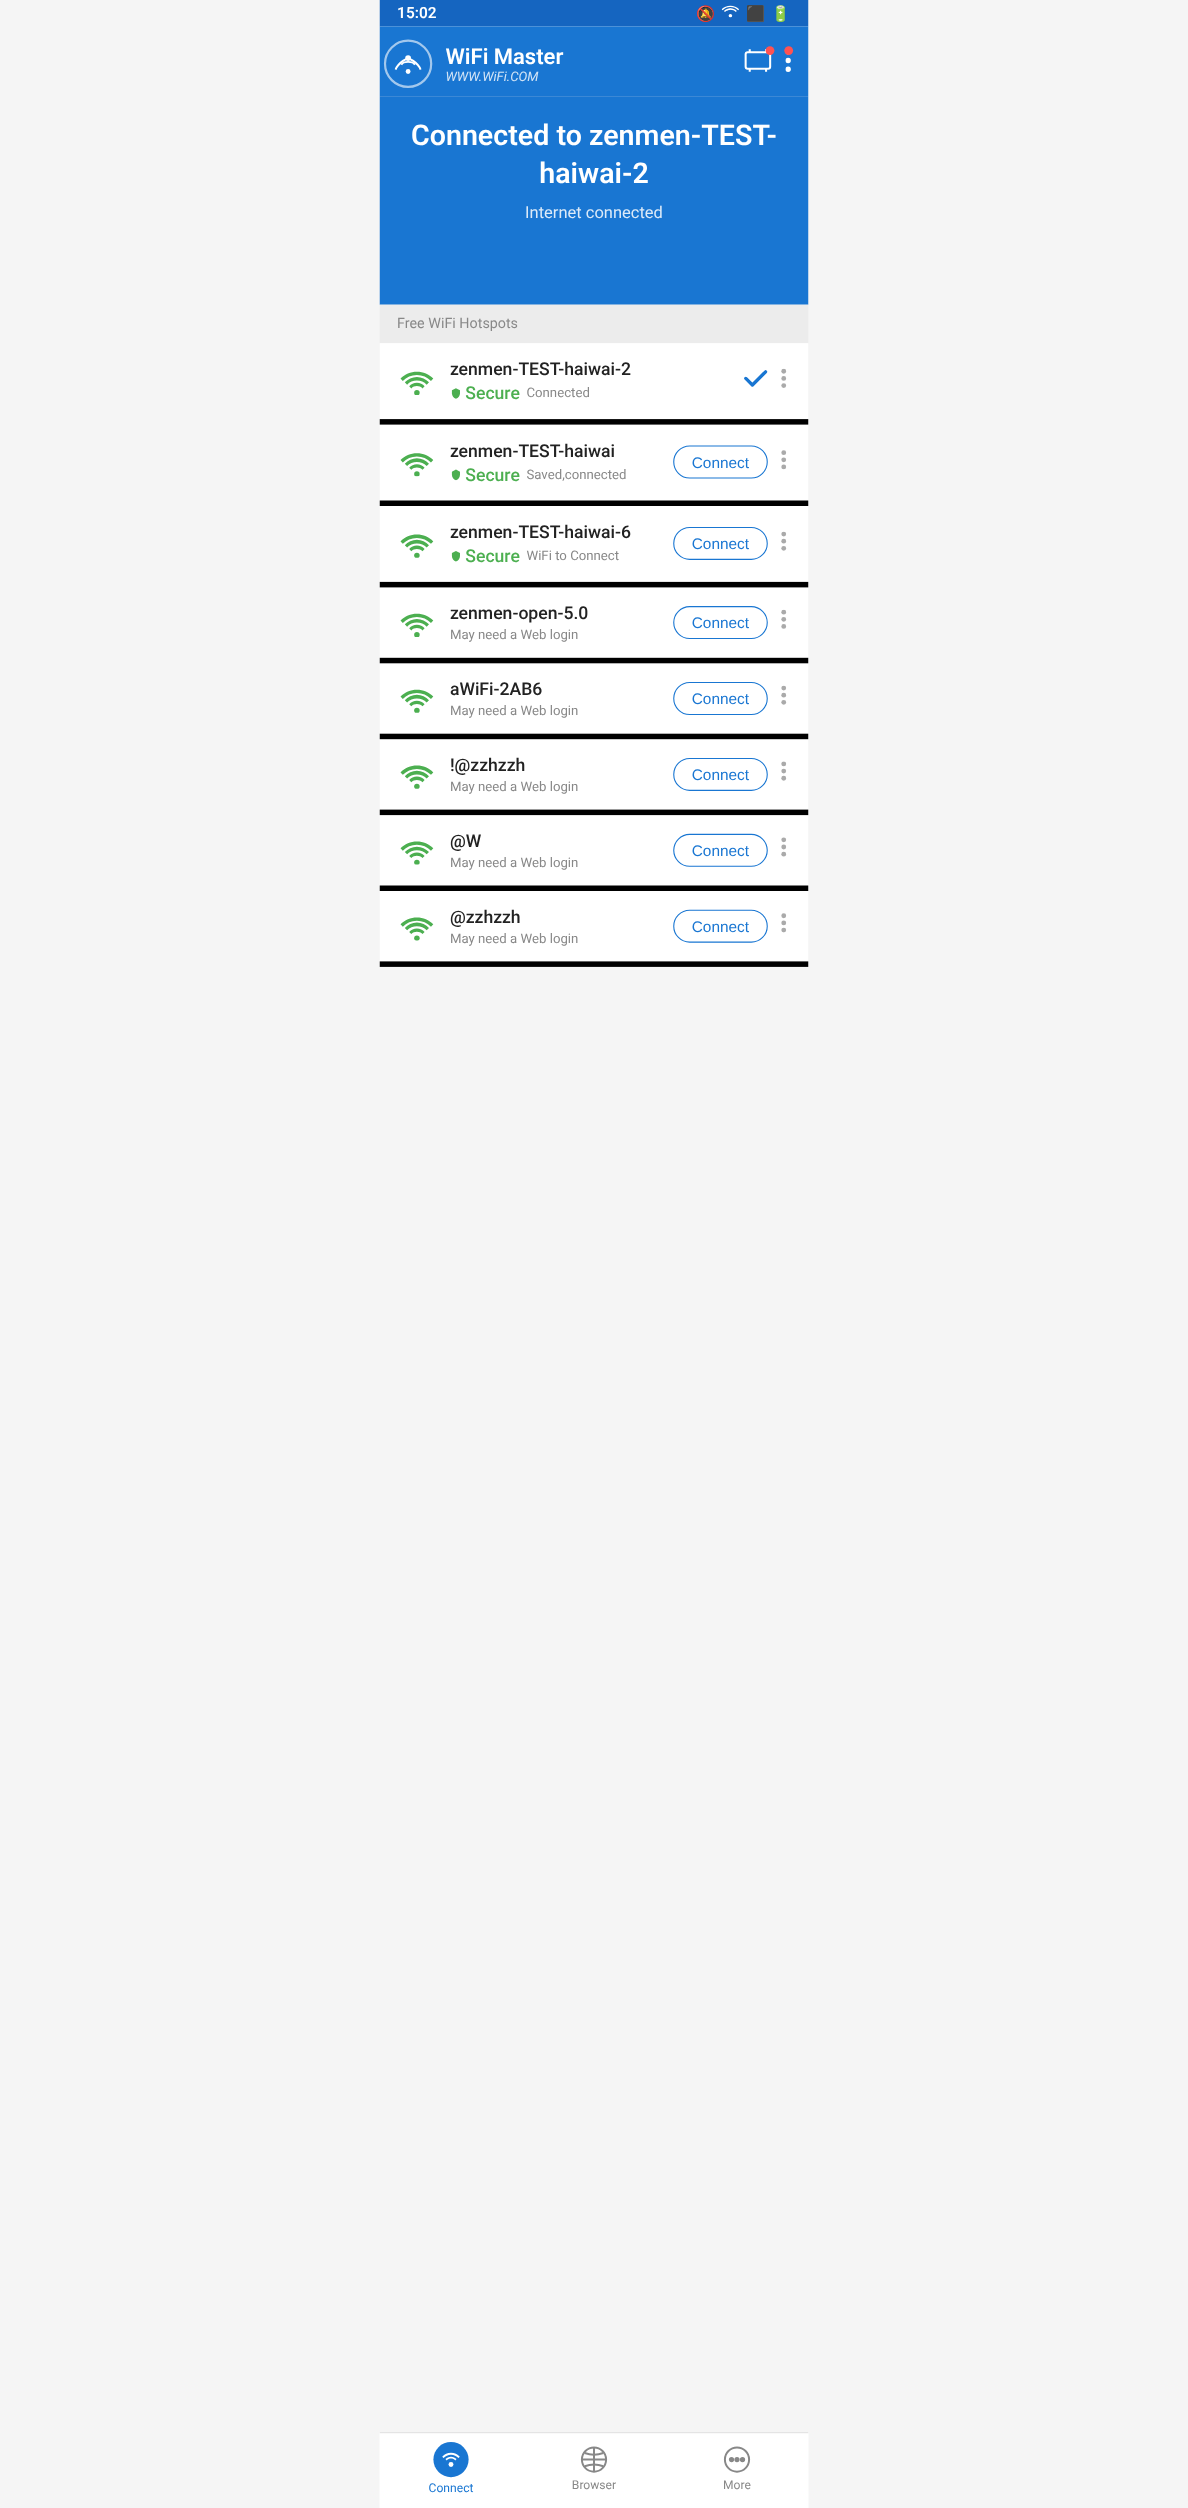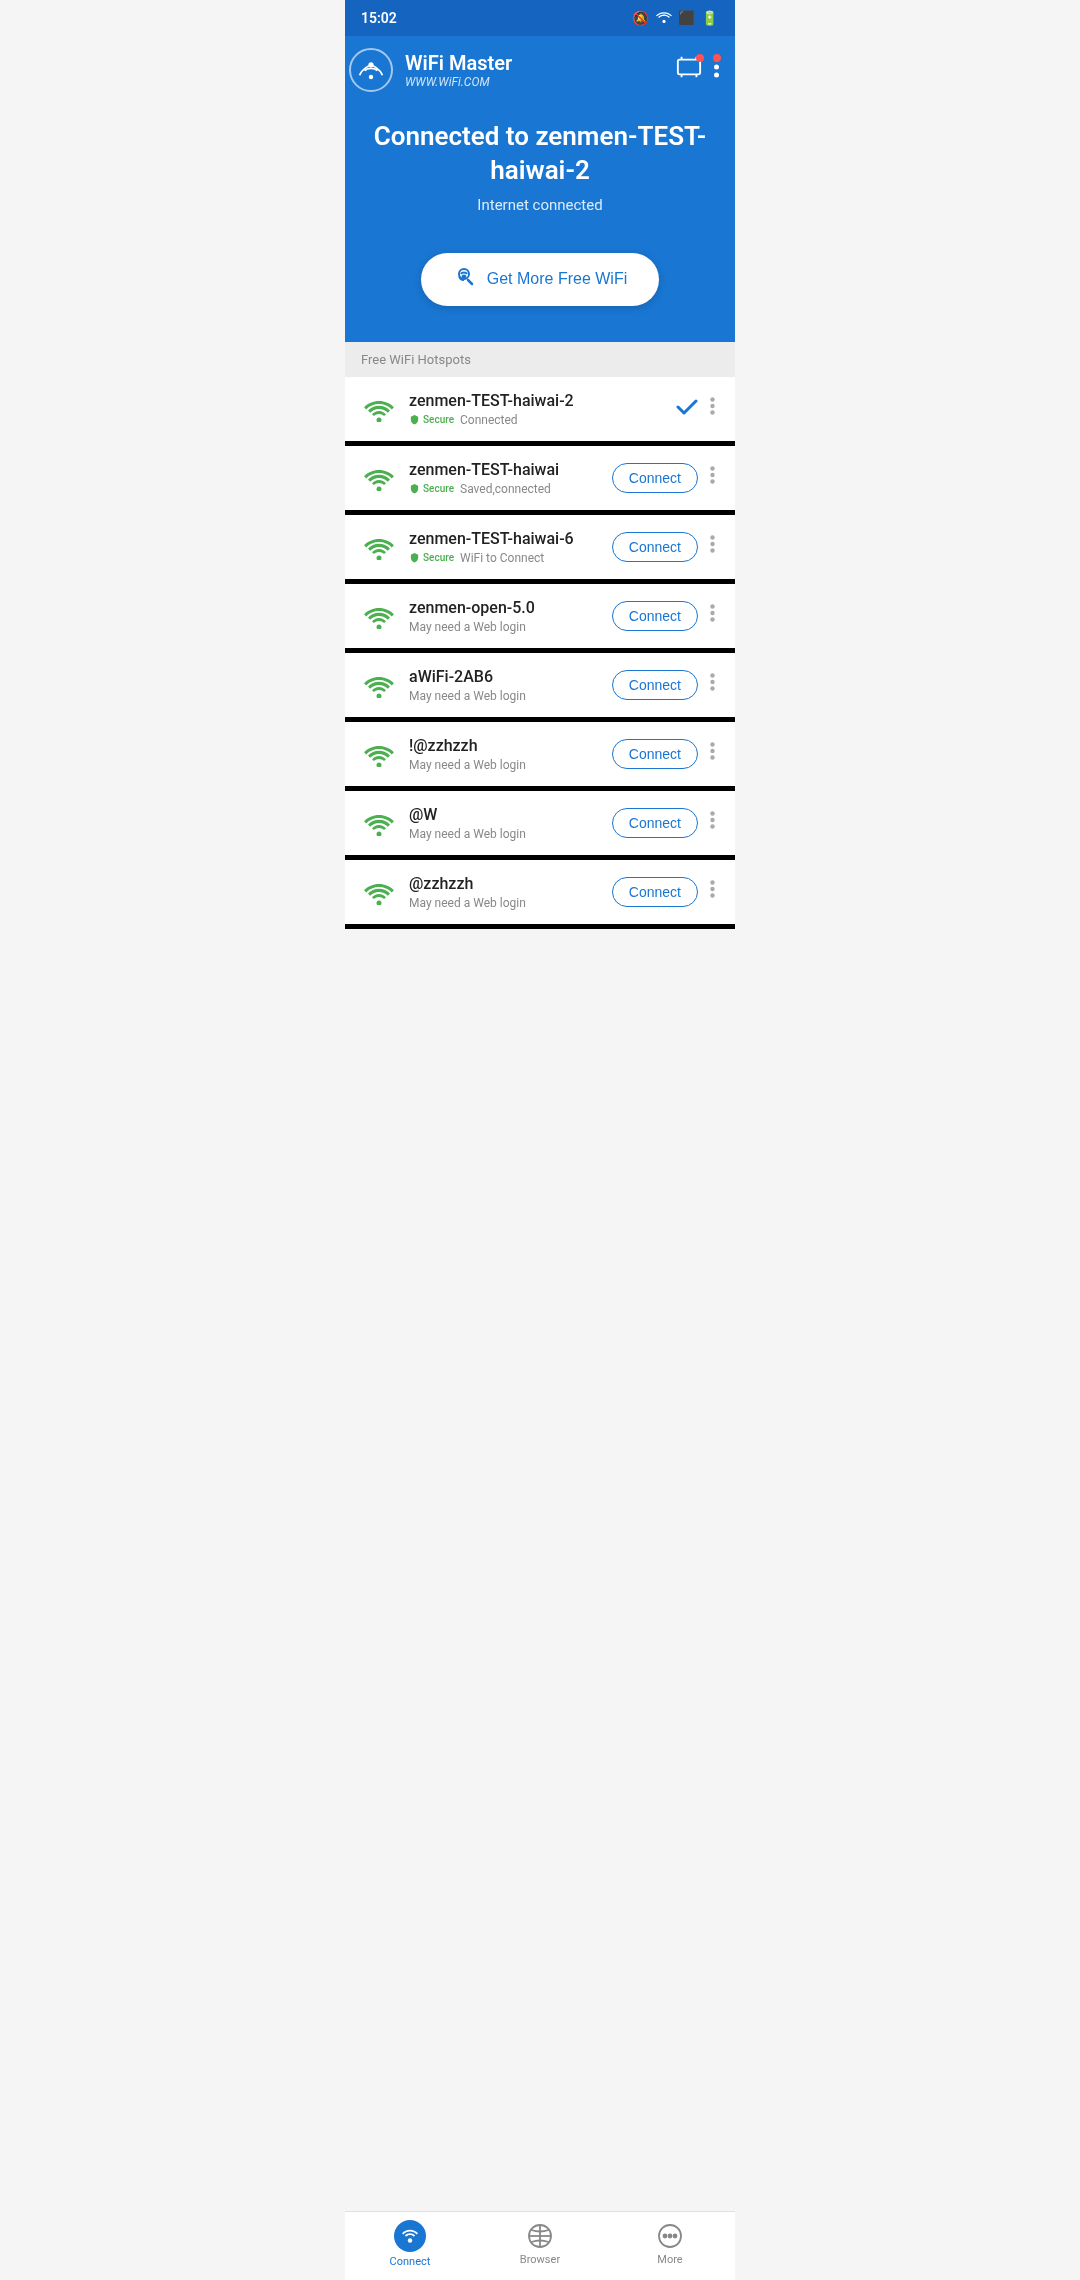--- a/index.html
+++ b/index.html
@@ -16,21 +16,21 @@
     }
 
     
     .status-bar {
       background: #1565C0;
       color: white;
       display: flex;
       justify-content: space-between;
       align-items: center;
       padding: 8px 16px;
-      height: 36px;
+      height: 24px;
     }
     .status-time {
       font-size: 14px;
       font-weight: 600;
     }
     .status-icons {
       display: flex;
       align-items: center;
       gap: 6px;
     }
@@ -176,21 +176,21 @@
       display: flex;
       align-items: center;
       gap: 6px;
       flex-wrap: wrap;
     }
     .wifi-secure {
       display: flex;
       align-items: center;
       gap: 3px;
       color: #4CAF50;
-      font-size: 10px;
+      font-size: 16px;
       font-weight: 500;
     }
     .wifi-detail {
       font-size: 12px;
       color: #888;
     }
     .wifi-action {
       display: flex;
       align-items: center;
       gap: 8px;
@@ -340,32 +340,20 @@
         <circle cx="2.5" cy="19" r="2.5"></circle>
       </svg>
       <span class="red-dot"></span>
     </button>
   </div>
 </div>
 
 <div class="hero">
   <div class="hero-title">Connected to zenmen-TEST-haiwai-2</div>
   <div class="hero-subtitle">Internet connected</div>
-  <button class="hero-button">
-    <span class="hero-button-icon">
-      <svg width="24" height="24" viewBox="0 0 24 24" fill="none" stroke="#1976D2" stroke-width="2">
-        <circle cx="11" cy="9" r="5"></circle>
-        <path d="M8 9 C9 7 13 7 14 9"></path>
-        <path d="M6.5 11 C6 13 8 15 11 15"></path>
-        <circle cx="11" cy="12" r="1.5" fill="#1976D2"></circle>
-        <path d="M15 15 L19 19" stroke-linecap="round" stroke-width="2.5"></path>
-      </svg>
-    </span>
-    <span>Get More Free WiFi</span>
-  </button>
 </div>
 
 <div class="section-header">Free WiFi Hotspots</div>
 
 <div class="wifi-list" id="wifi-list-container">
     <div class="wifi-item">
       <div class="wifi-signal">
         <svg class="wifi-svg" viewBox="0 0 32 26" fill="none">
     <path d="M16 8C11 8 6.5 10 3.2 13.4L1.1 11.2C5 7.3 10.2 5 16 5s11 2.3 14.9 6.2l-2.1 2.2C25.5 10 21 8 16 8z" fill="#4CAF50"></path>
     <path d="M16 13C12.5 13 9.4 14.4 7.1 16.7L5 14.6C7.8 11.6 11.7 9.7 16 9.7s8.2 1.9 11 4.9l-2.1 2.1C22.6 14.4 19.5 13 16 13z" fill="#4CAF50"></path>

